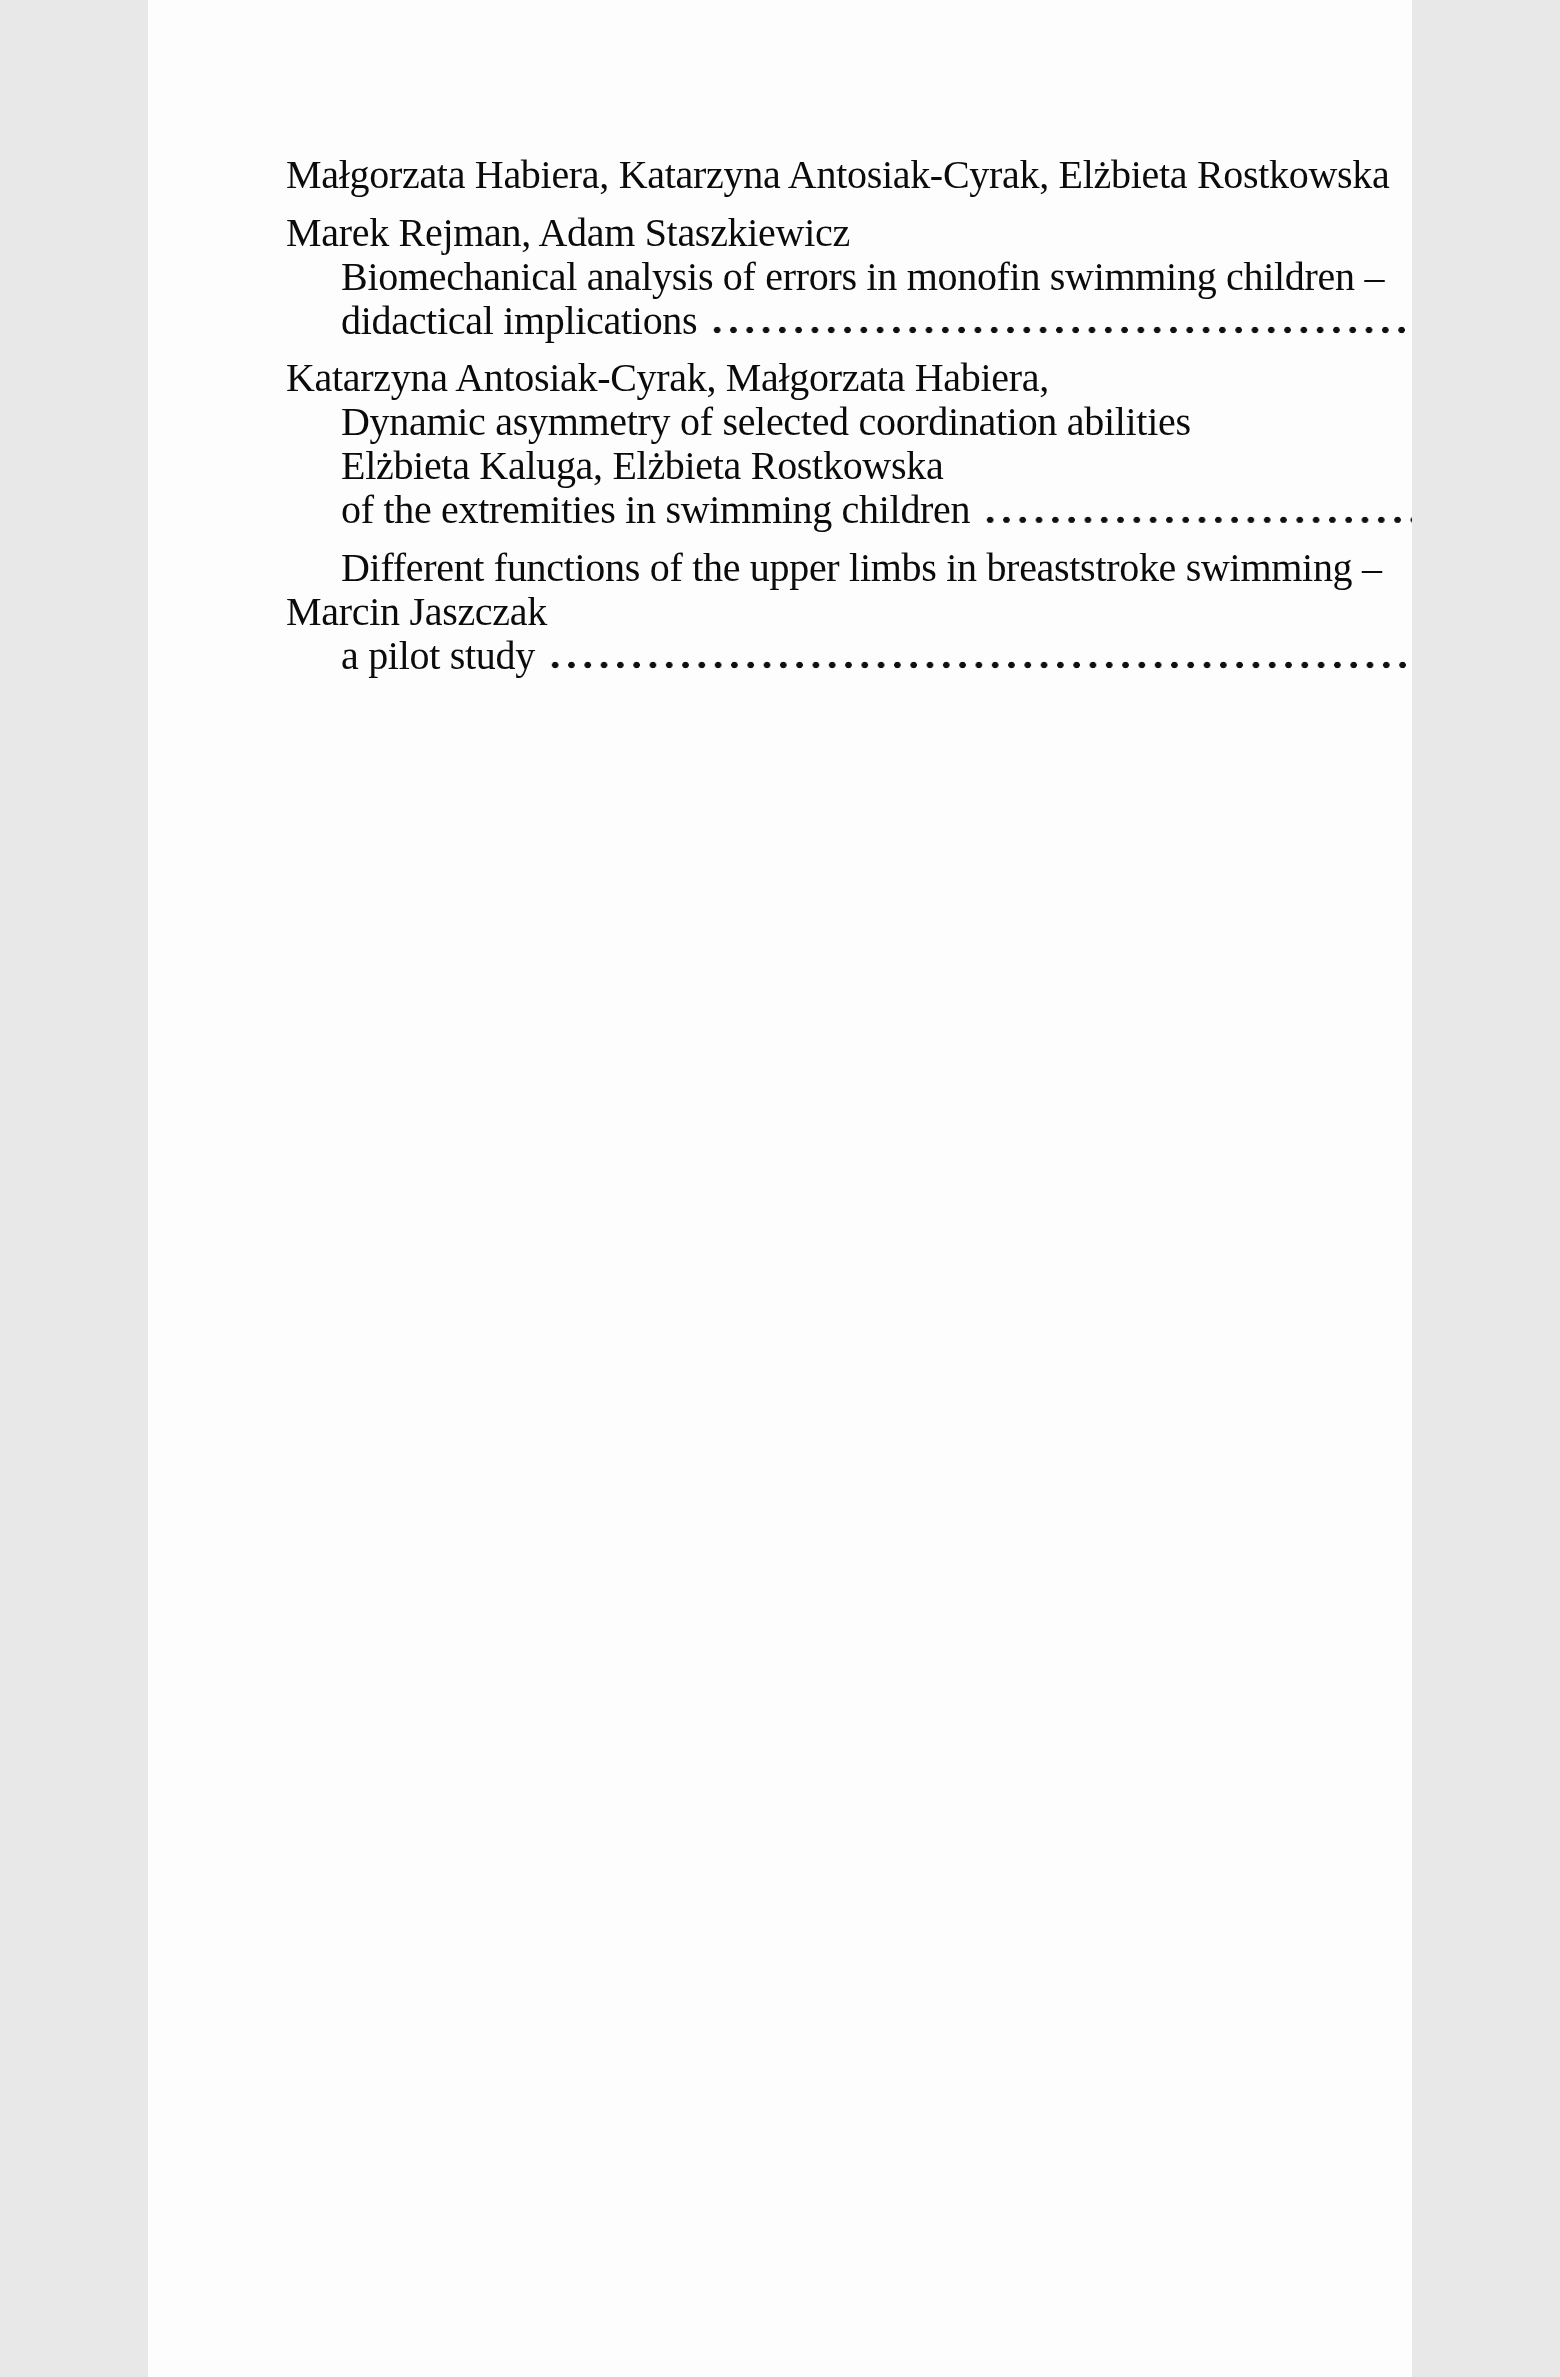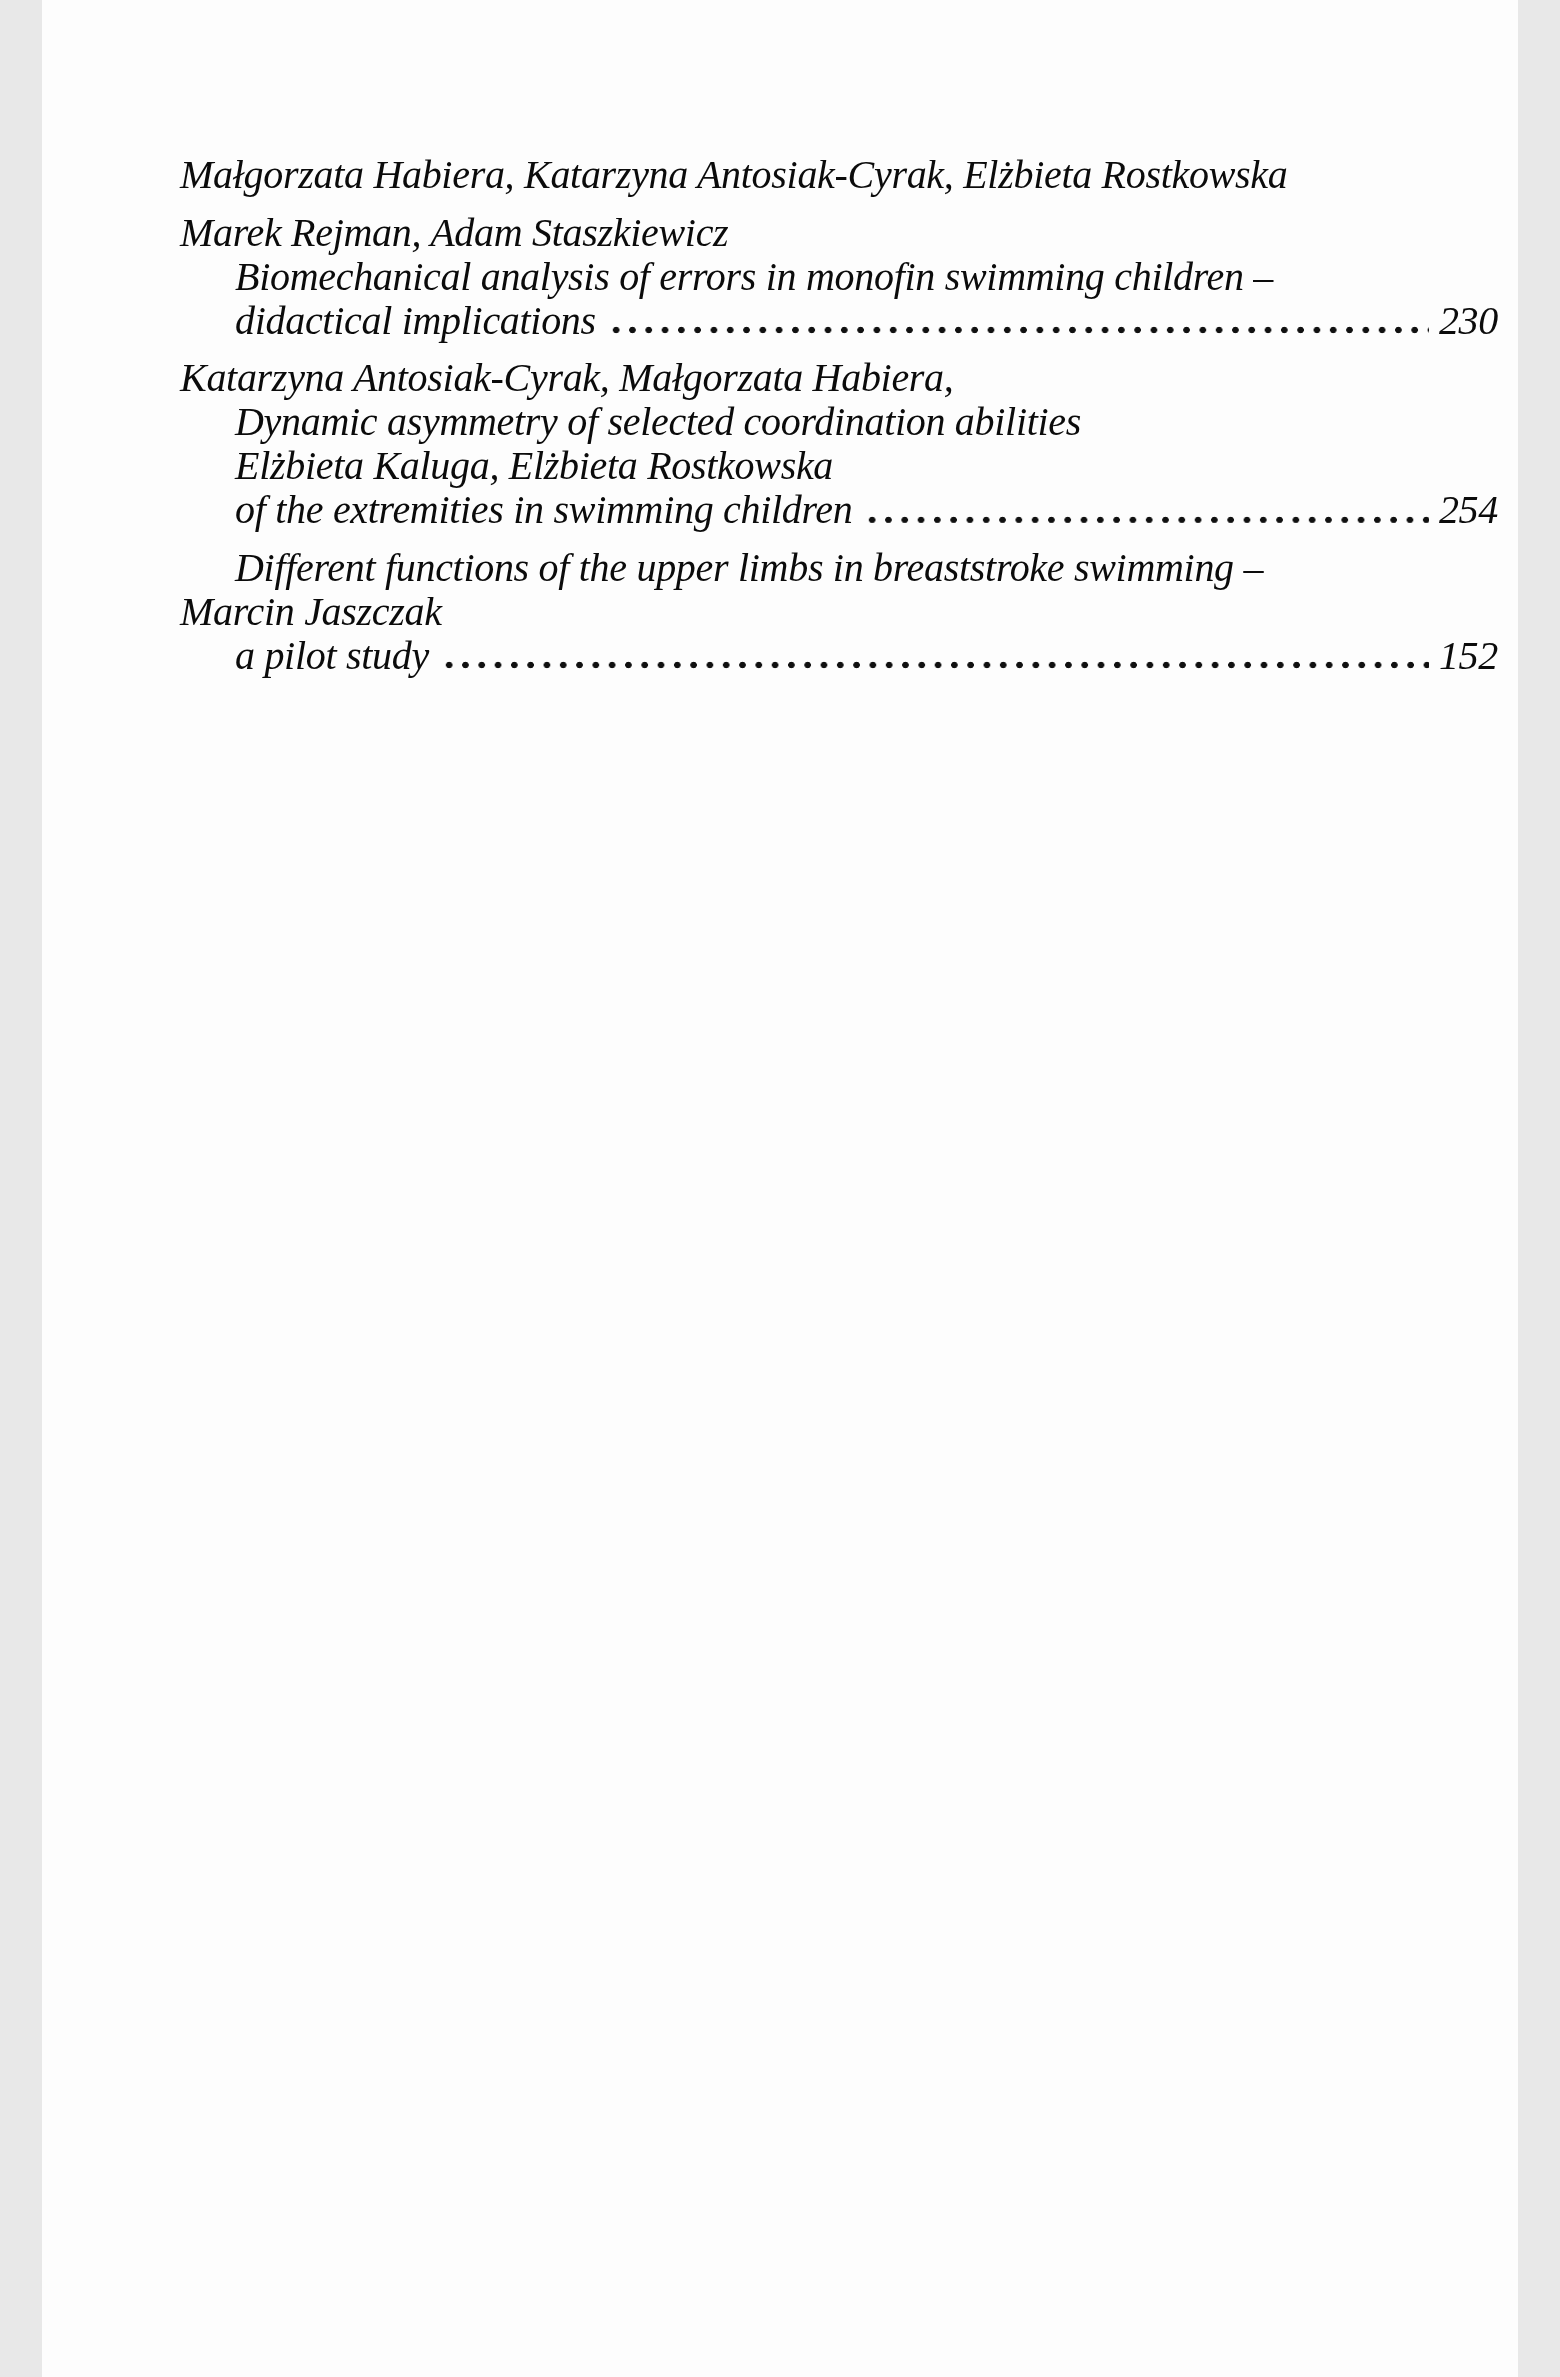--- a/index.html
+++ b/index.html
@@ -2,26 +2,25 @@
 <html style="font-size:10.4px"><head>
 <meta charset="utf-8">
 <style>
   html, body {
     margin: 0;
     padding: 0;
     background: #e8e8e8;
   }
   .page {
     position: relative;
-    width: 1476px;
+    width: 1264px;
     height: 2377px;
     margin: 0 auto;
     background: #fdfdfd;
     overflow: hidden;
-    font-style: italic;
   }
   .toc {
     position: absolute;
     left: 138px;
     top: 153px;
     width: 1318px;
     color: #0b0b0b;
     font-family: "Liberation Serif", "DejaVu Serif", serif;
     font-size: 40px;
     line-height: 44px;

